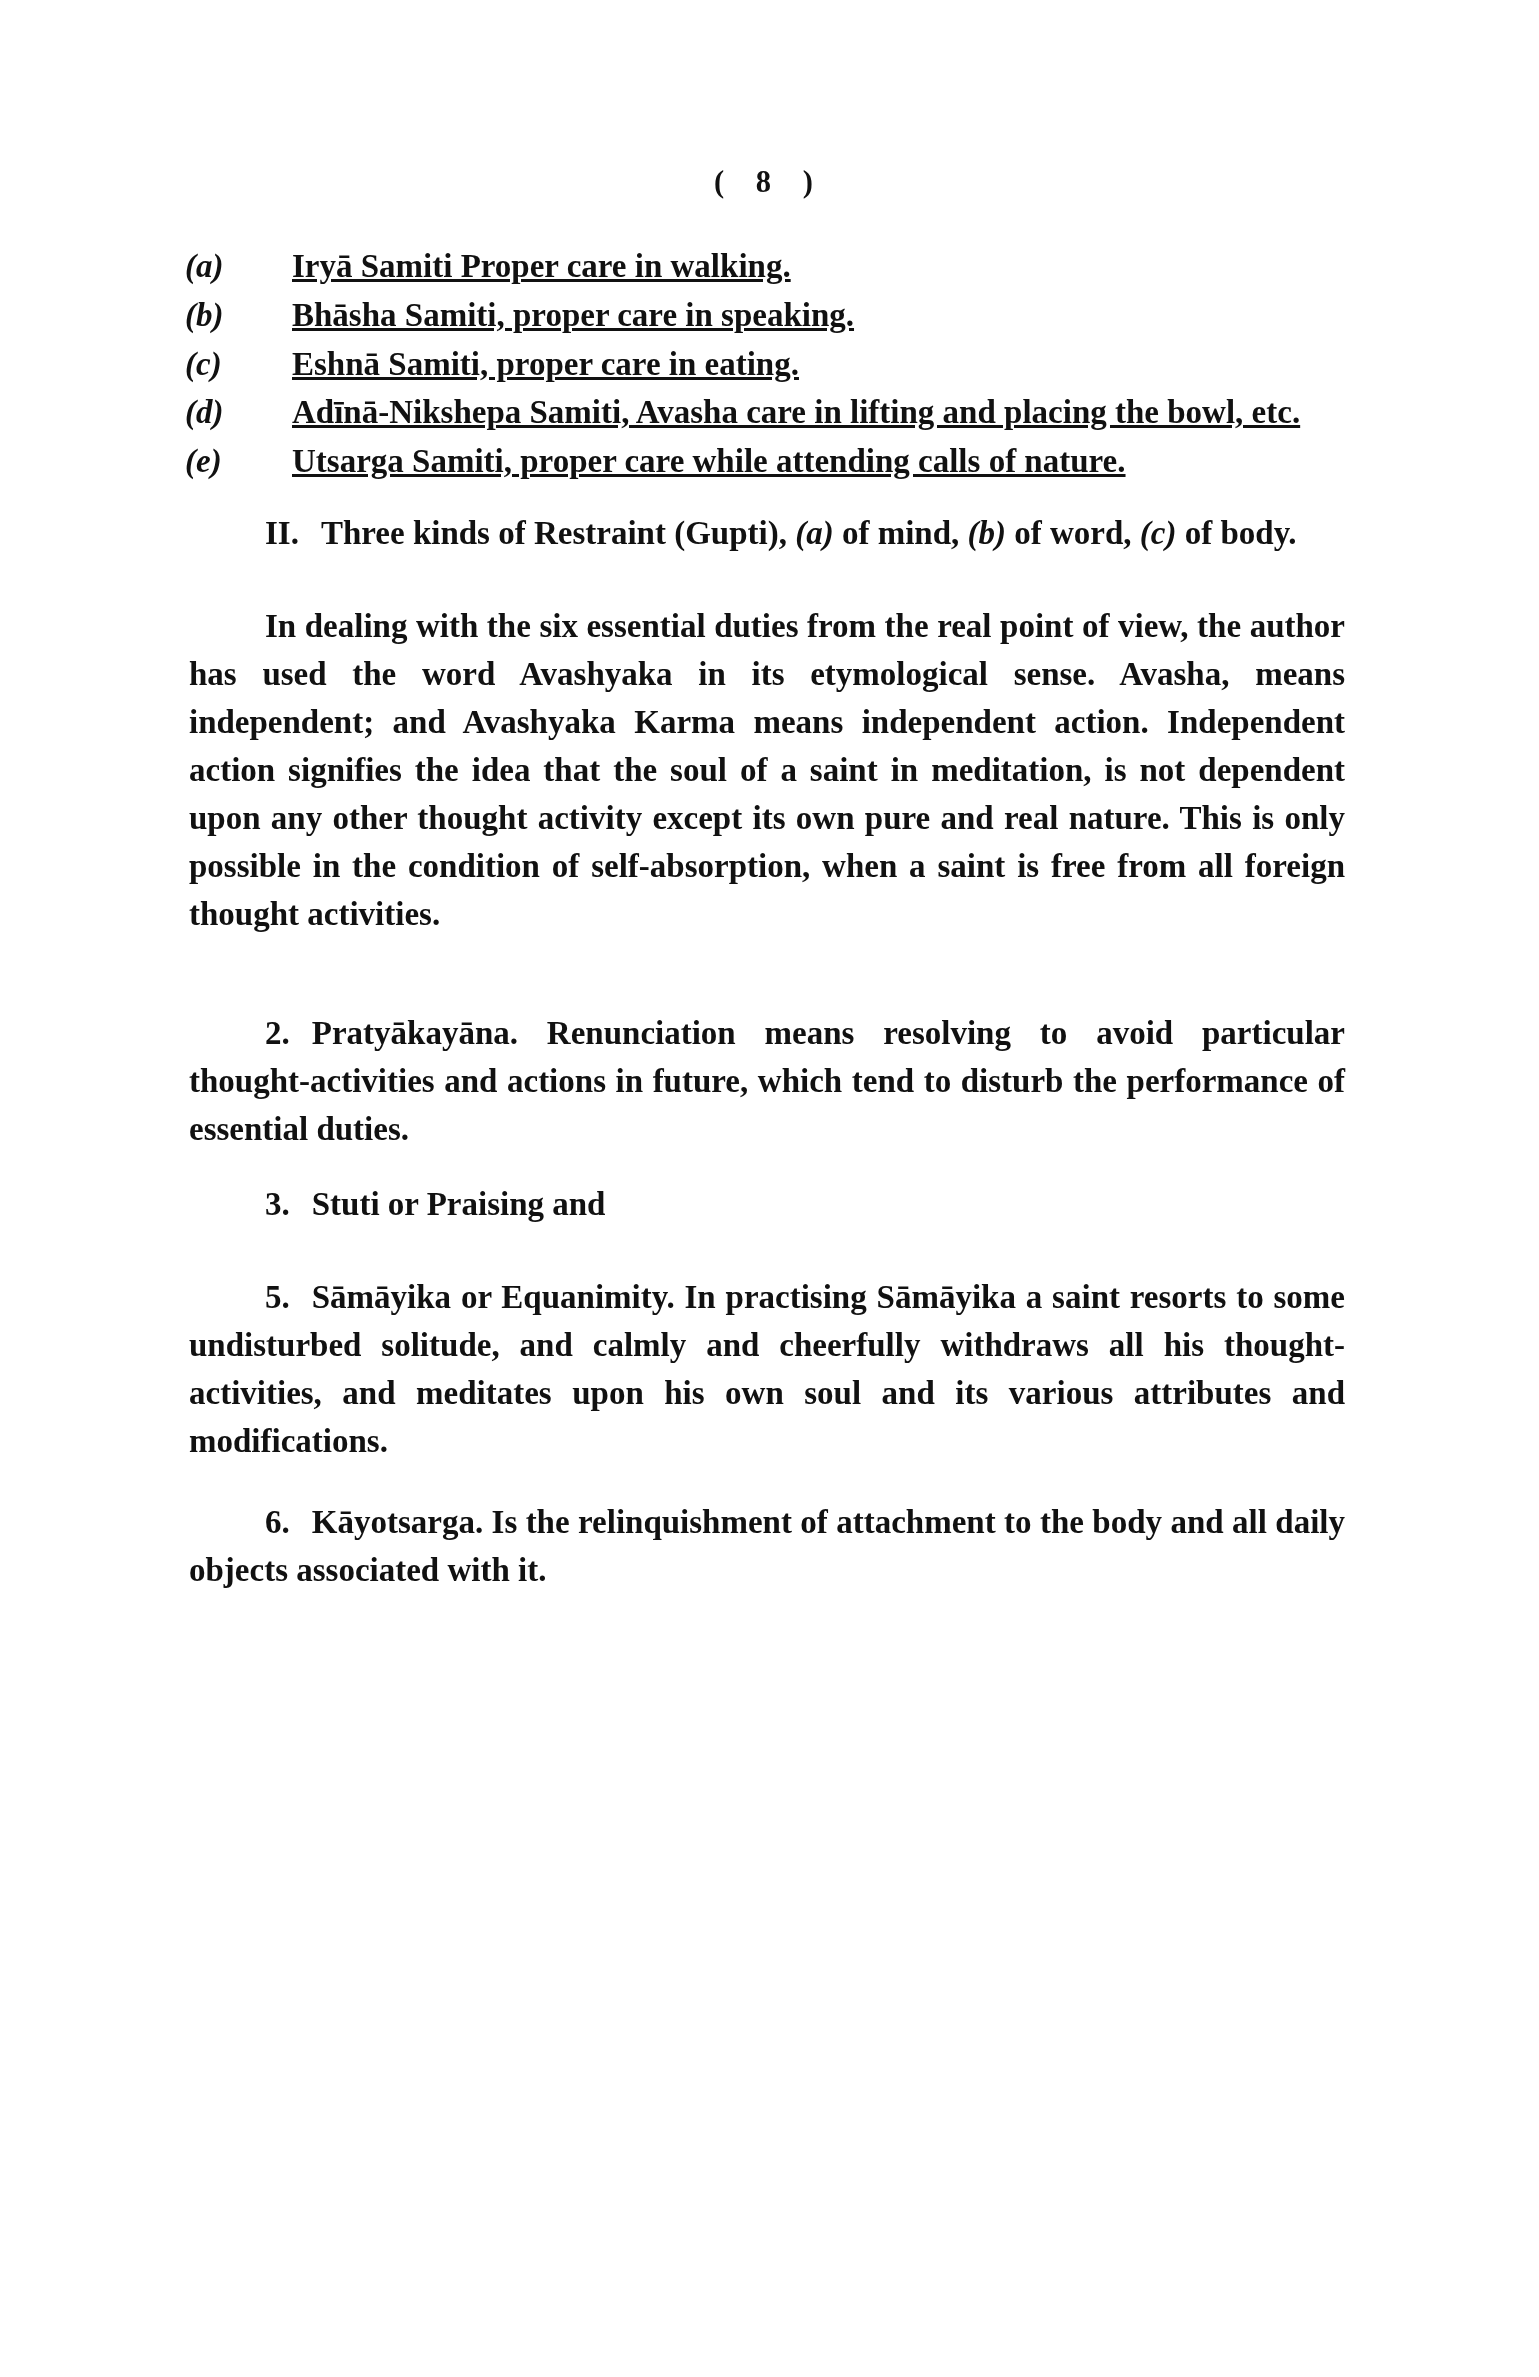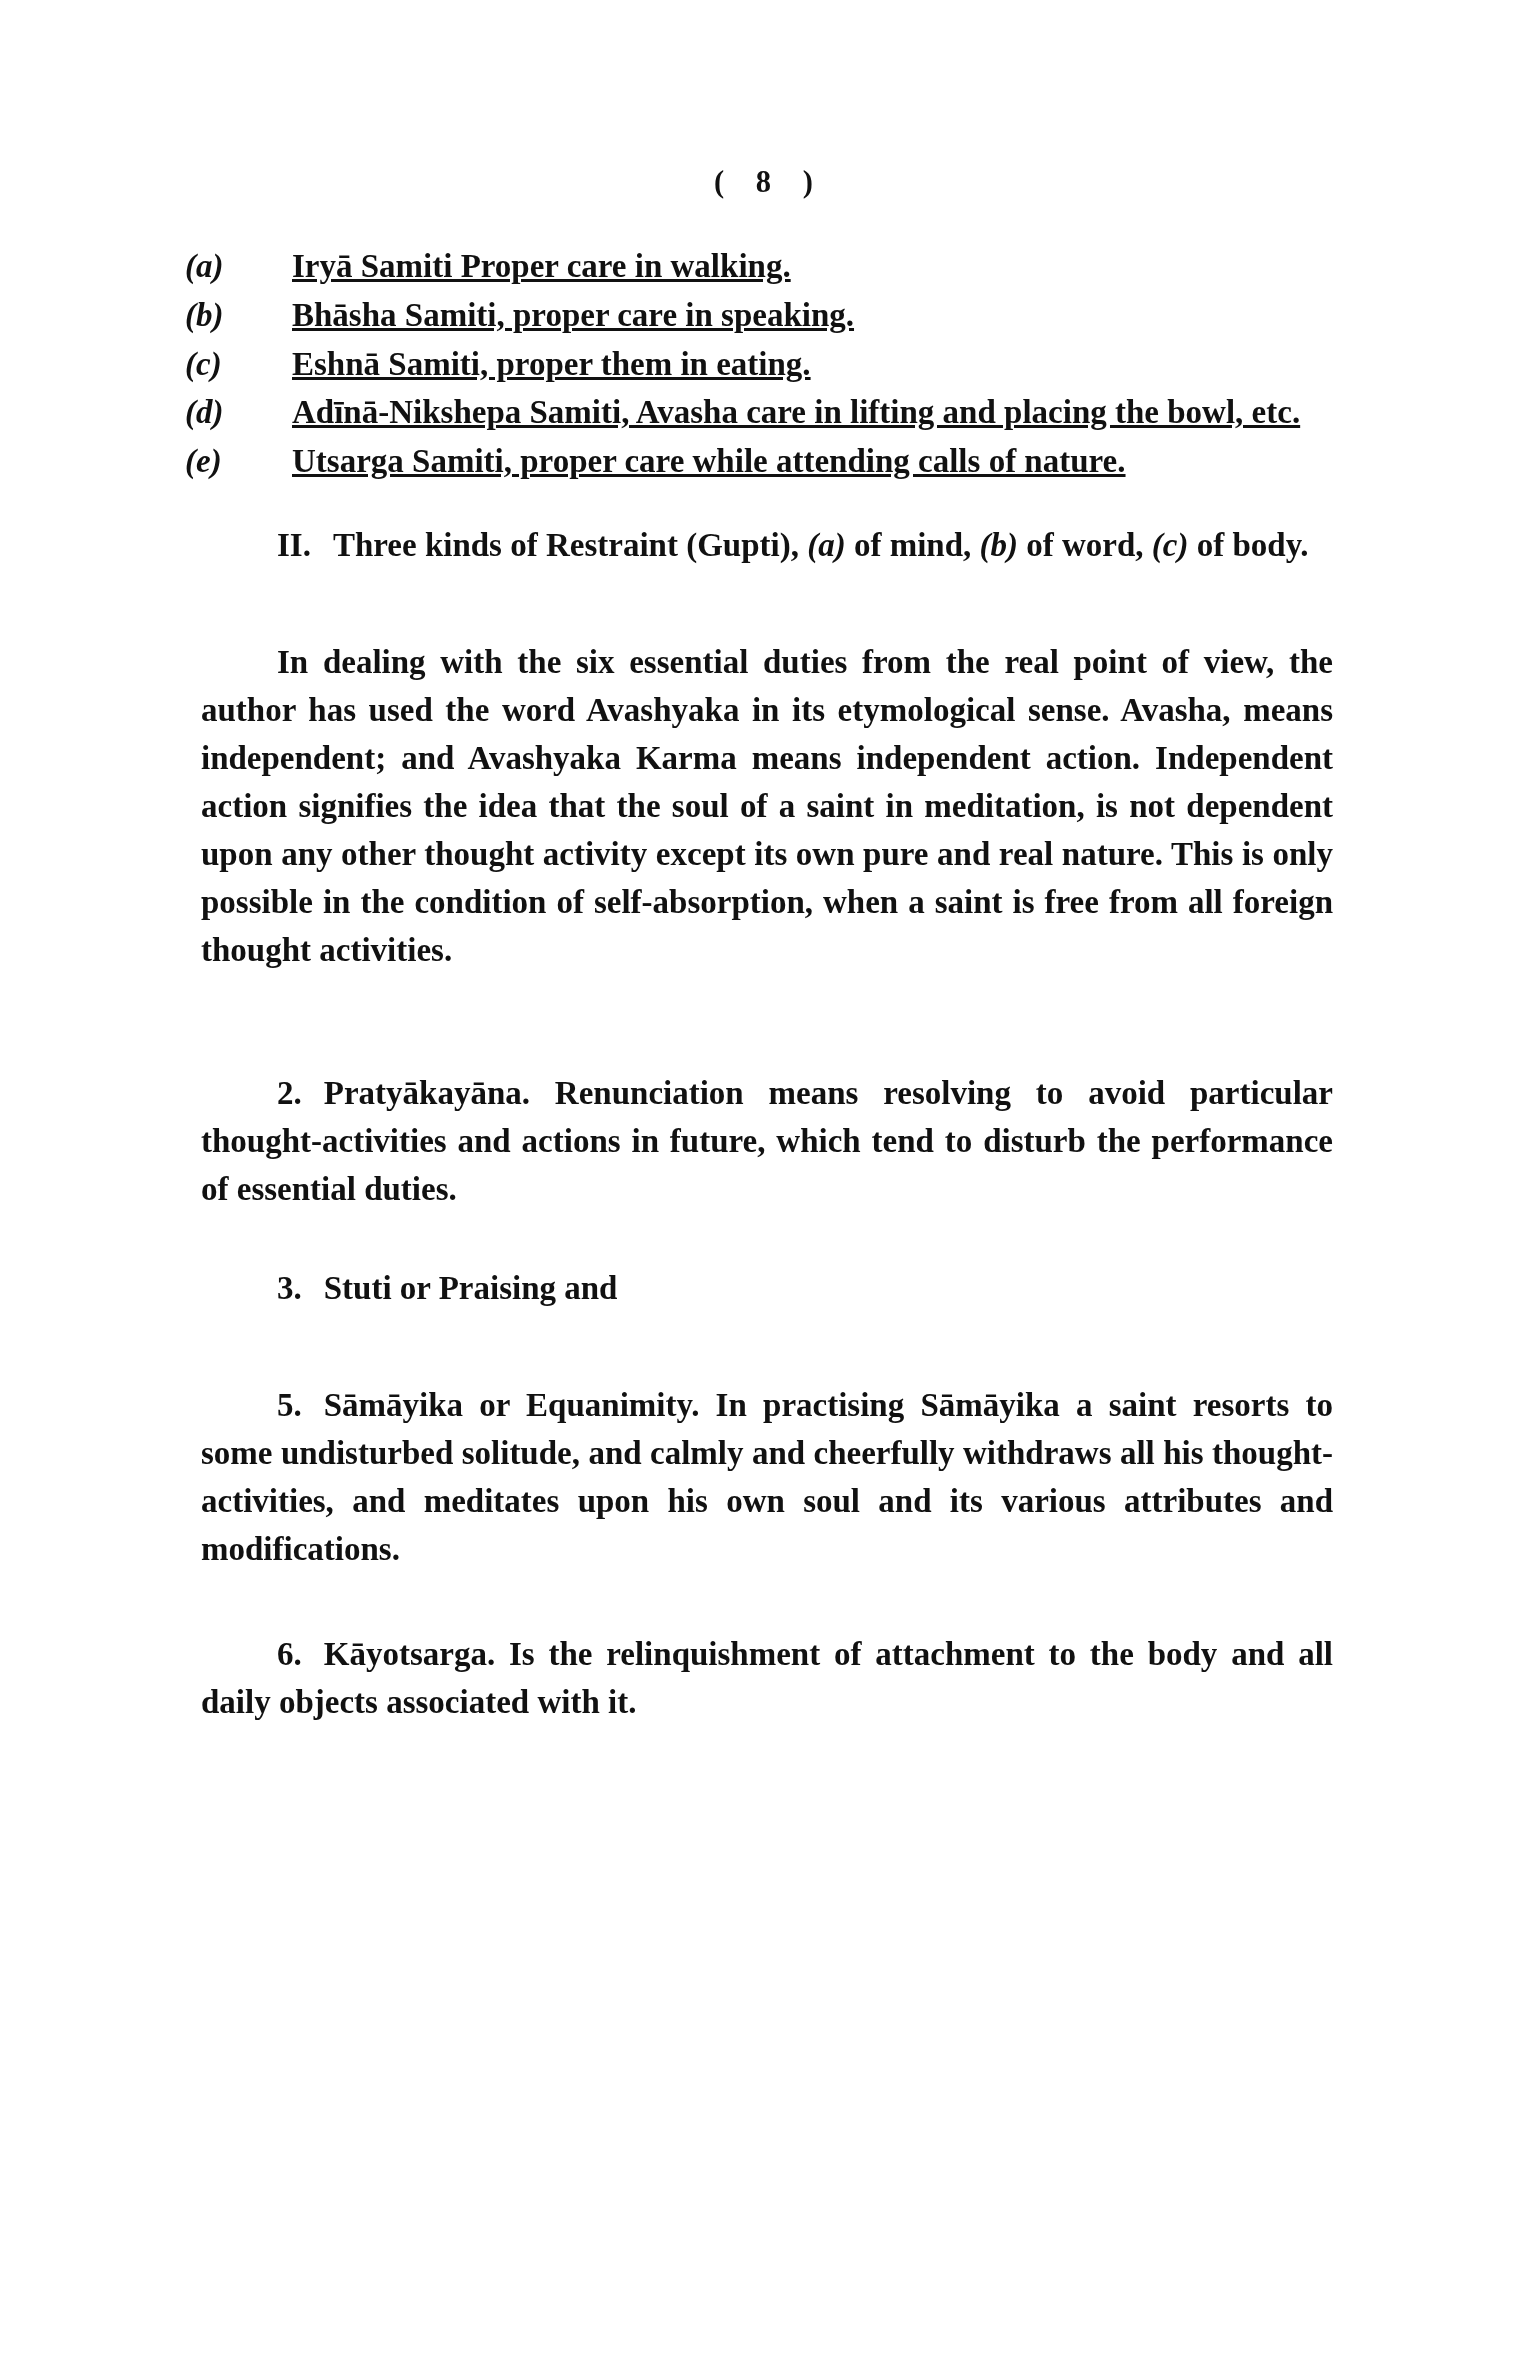--- a/index.html
+++ b/index.html
@@ -22,21 +22,21 @@
     text-align: justify;
   }
   .sub-item {
     position: relative; padding-left: 107px; margin: 0 0 0.8px 0;
   }
   .sub-item .label {
     position: absolute; left: 0; top: 0; font-style: italic; font-weight: bold;
   }
   .sub-item .body { display: block; text-decoration: underline; }
   .para {
-    margin: 16px; text-indent: 76px;
+    margin: 4px; text-indent: 76px;
   }
   .gap-lg { height: 25.4px; }
   .gap-md { height: 18.7px; }
   .num { margin-right: 22px; }
   .emph-i { font-style: italic; }
 </style>
 </head>
 <body>
 
 <div class="page">
@@ -49,21 +49,21 @@
       <div class="sub-item">
         <span class="label">(a)</span>
         <span class="body">Iryā Samiti Proper care in walking.</span>
       </div>
       <div class="sub-item">
         <span class="label">(b)</span>
         <span class="body">Bhāsha Samiti, proper care in speaking.</span>
       </div>
       <div class="sub-item">
         <span class="label">(c)</span>
-        <span class="body">Eshnā Samiti, proper them in eating.</span>
+        <span class="body">Eshnā Samiti, proper care in eating.</span>
       </div>
       <div class="sub-item">
         <span class="label">(d)</span>
         <span class="body">Adīnā-Nikshepa Samiti, Avasha care in lifting and placing the bowl, etc.</span>
       </div>
       <div class="sub-item">
         <span class="label">(e)</span>
         <span class="body">Utsarga Samiti, proper care while attending calls of nature.</span>
       </div>
     </div>

